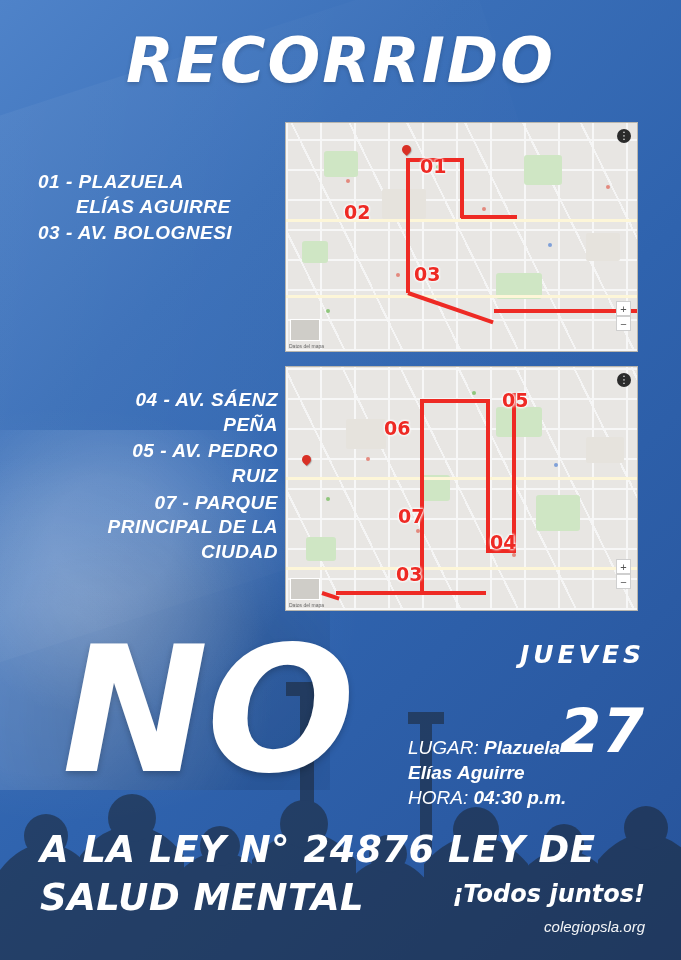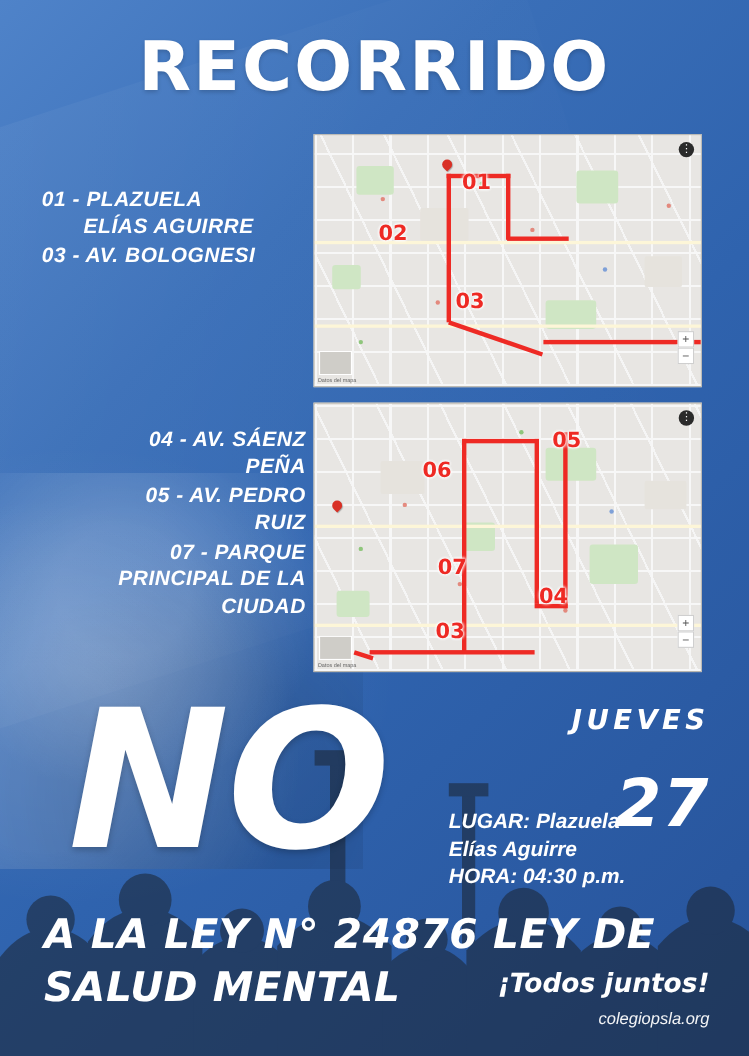--- a/index.html
+++ b/index.html
@@ -46,20 +46,21 @@
   }
 
   
   .title {
     position: absolute;
     top: 24px; left: 0; width: 681px;
     text-align: center;
     color: #ffffff;
     font-size: 62px;
     font-weight: 700;
+    font-style: italic;
     letter-spacing: 2px;
     font-family: "DejaVu Sans", sans-serif;
     text-shadow: 0 2px 4px rgba(0,0,0,0.18);
   }
 
   
   .routes-top {
     position: absolute;
     left: 38px; top: 170px;
     width: 240px;
@@ -247,21 +248,21 @@
   .info-block {
     position: absolute;
     left: 408px; top: 735px;
     width: 236px;
     color: #ffffff;
     font-size: 19px;
     font-weight: 700;
     font-style: italic;
     line-height: 1.32;
   }
-  .info-block .lbl { font-weight: 700; }
+  .info-block .lbl { font-weight: 400; }
   .todos {
     position: absolute;
     right: 36px; top: 880px;
     color: #ffffff;
     font-size: 24px;
     font-weight: 700;
     font-style: italic;
     font-family: "DejaVu Sans", sans-serif;
   }
   .site {

